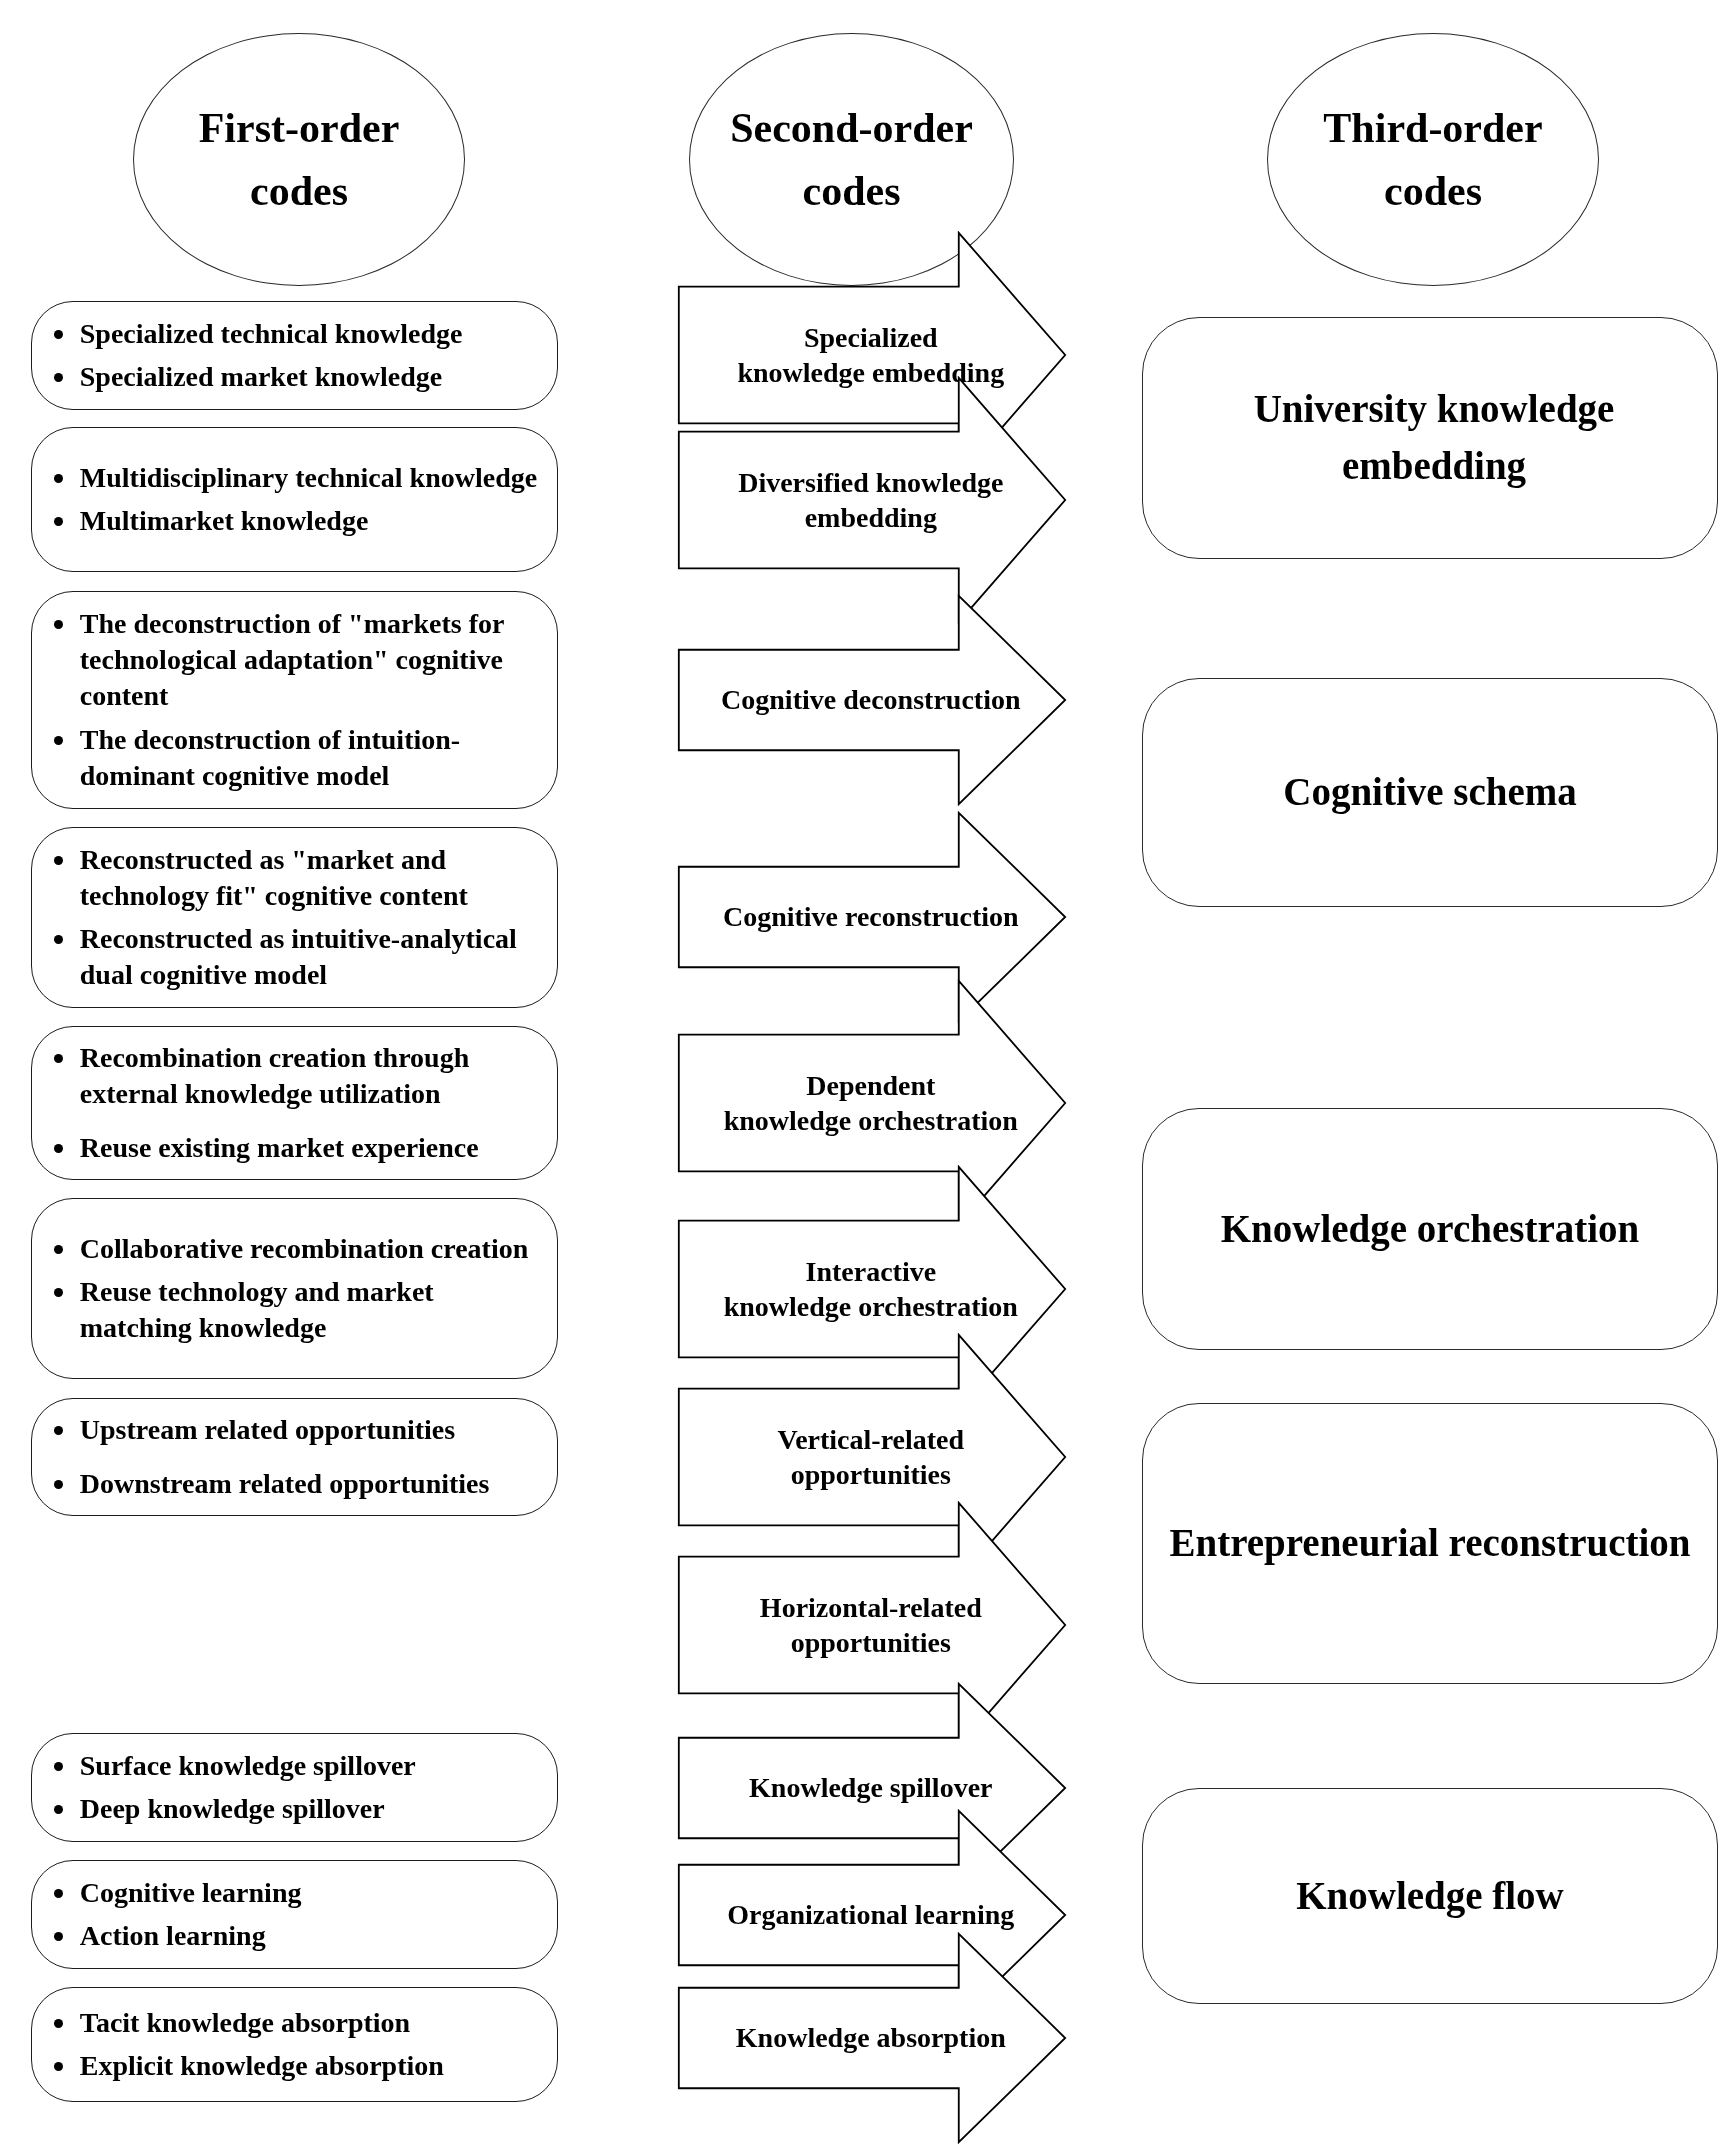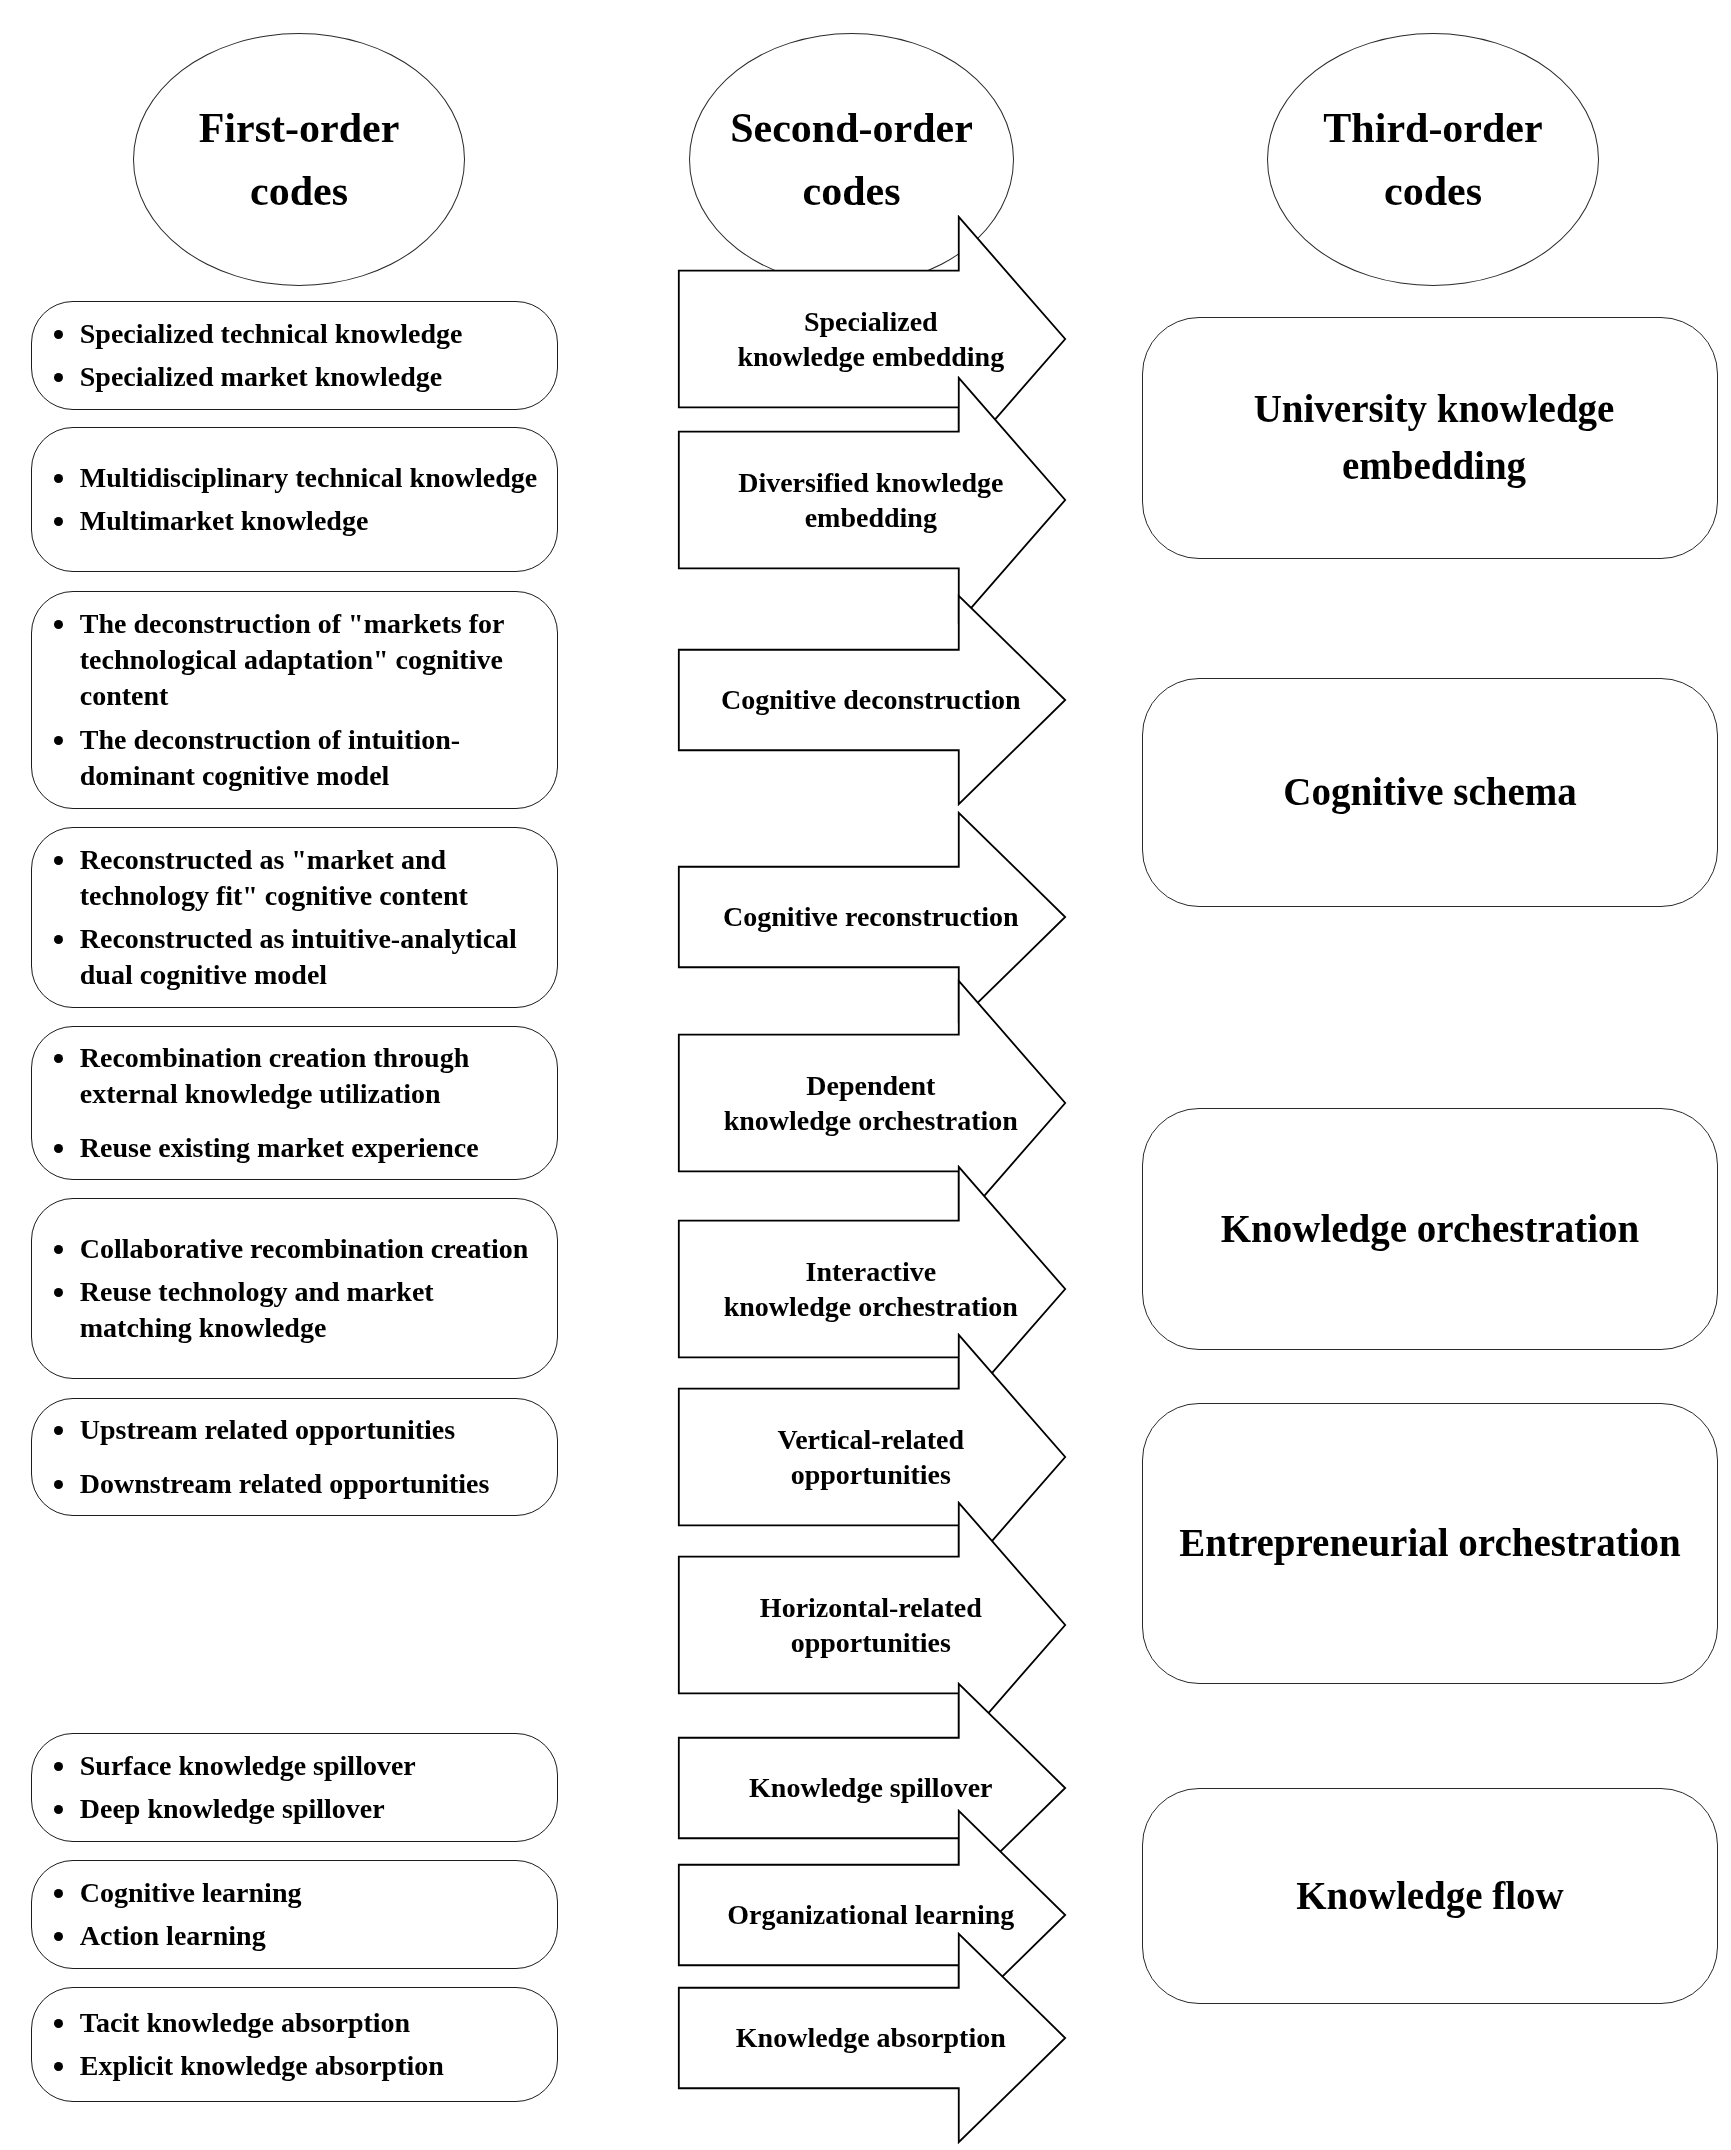--- a/index.html
+++ b/index.html
@@ -186,21 +186,21 @@
     <div class="li">
         <span class="dot"></span>
         <span class="li-t">Tacit knowledge absorption</span>
       </div>
     <div class="li">
         <span class="dot"></span>
         <span class="li-t">Explicit knowledge absorption</span>
       </div>
   </div>
 
-  <div class="arrow two" style="top:215px;">
+  <div class="arrow two" style="top:231px;">
     <svg class="arrow-svg" viewBox="0 0 645 410" preserveAspectRatio="none">
         <polygon points="3,92 466,92 466,3 642,205 466,407 466,318 3,318" fill="#ffffff" stroke="#000000" stroke-width="3"></polygon>
       </svg>
     <div class="a-label">Specialized
 knowledge embedding</div>
   </div>
 
   <div class="arrow two" style="top:376px;">
     <svg class="arrow-svg" viewBox="0 0 645 410" preserveAspectRatio="none">
         <polygon points="3,92 466,92 466,3 642,205 466,407 466,318 3,318" fill="#ffffff" stroke="#000000" stroke-width="3"></polygon>
@@ -283,21 +283,21 @@
 
   <div class="tbox" style="top:678px;height:229px;">
     <span class="t-label">Cognitive schema</span>
   </div>
 
   <div class="tbox" style="top:1108px;height:242px;">
     <span class="t-label">Knowledge orchestration</span>
   </div>
 
   <div class="tbox" style="top:1403px;height:281px;">
-    <span class="t-label">Entrepreneurial orchestration</span>
+    <span class="t-label">Entrepreneurial reconstruction</span>
   </div>
 
   <div class="tbox" style="top:1788px;height:216px;">
     <span class="t-label">Knowledge flow</span>
   </div>
 
 </div>
 
 
 </body></html>

